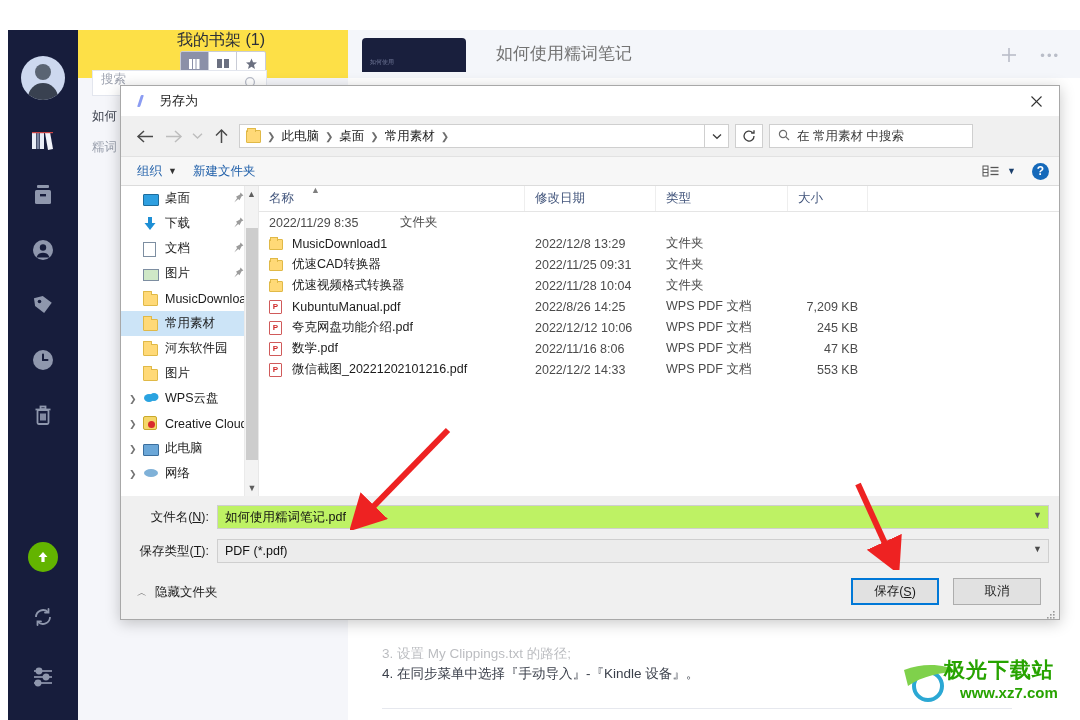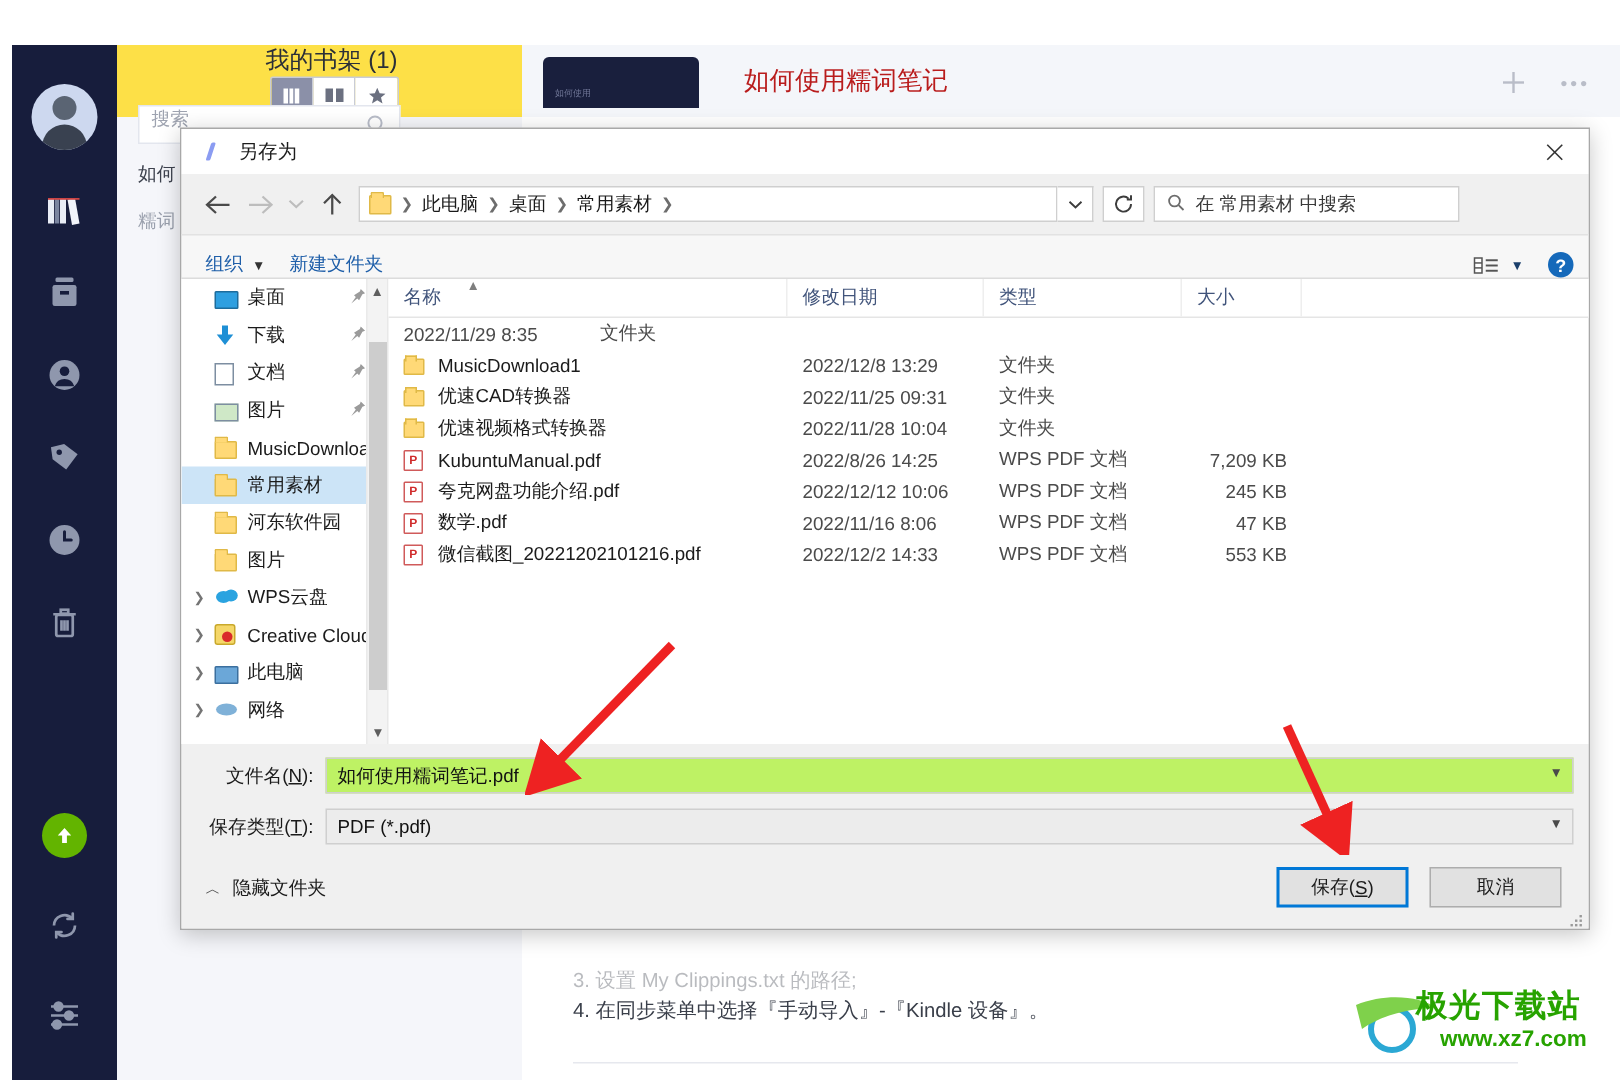--- a/index.html
+++ b/index.html
@@ -107,21 +107,21 @@
   }
   .content-topbar {
     position: absolute; left: 0; top: 0; width: 732px; height: 48px; background: #f4f6fa;
   }
   .doc-thumb {
     position: absolute; left: 14px; top: 8px; width: 104px; height: 34px;
     background: #191f3d; border-radius: 4px 4px 0 0;
   }
   .doc-thumb span { display:block; font-size: 6px; color:#6f7696; padding: 20px 0 0 8px; }
   .doc-title {
-    position: absolute; left: 148px; top: 12px; font-size: 17px; color: #b91c1c;
+    position: absolute; left: 148px; top: 12px; font-size: 17px; color: #737373;
   }
   .topbar-plus { position: absolute; right: 60px; top: 14px; color: #b9bdc8; }
   .topbar-more { position: absolute; right: 20px; top: 18px; color: #b9bdc8; letter-spacing: 2px; font-size: 13px; }
 
   .doc-body { position: absolute; left: 0; top: 48px; width: 732px; height: 642px; background: #fff; }
   .doc-line {
     position: absolute; font-size: 13.5px; color: #3a3f4a; line-height: 1.6;
   }
   .doc-rule { position: absolute; left: 34px; width: 630px; height: 1px; background: #e6e8ee; }
 
@@ -177,21 +177,21 @@
   }
   .dlg-search {
     margin-left: 6px; width: 204px; height: 24px; background: #fff; border: 1px solid #cfcfcf;
     display: flex; align-items: center; font-size: 12.5px; color: #3a3a3a;
   }
   .dlg-search .s-ico { margin-left: 8px; color: #6c6c6c; }
   .dlg-search span.txt { margin-left: 7px; }
 
   .dlg-toolbar {
     height: 30px; background: #f7f7f7; border-top: 1px solid #e2e2e2; border-bottom: 1px solid #dcdcdc;
-    display: flex; align-items: flex-end; position: relative;
+    display: flex; align-items: center; position: relative;
   }
   .tb-item { font-size: 12.5px; color: #1f5fa9; margin-left: 16px; display:flex; align-items:center; }
   .tb-item .caret { margin-left: 6px; font-size: 9px; color: #333; }
   .tb-right { position: absolute; right: 10px; display: flex; align-items: center; }
   .tb-viewico { display: flex; align-items: center; color: #444; }
   .tb-help {
     margin-left: 16px; width: 17px; height: 17px; border-radius: 50%; background: #1569ba;
     color: #fff; font-size: 12px; font-weight: bold; display:flex; align-items:center; justify-content:center;
   }
 

